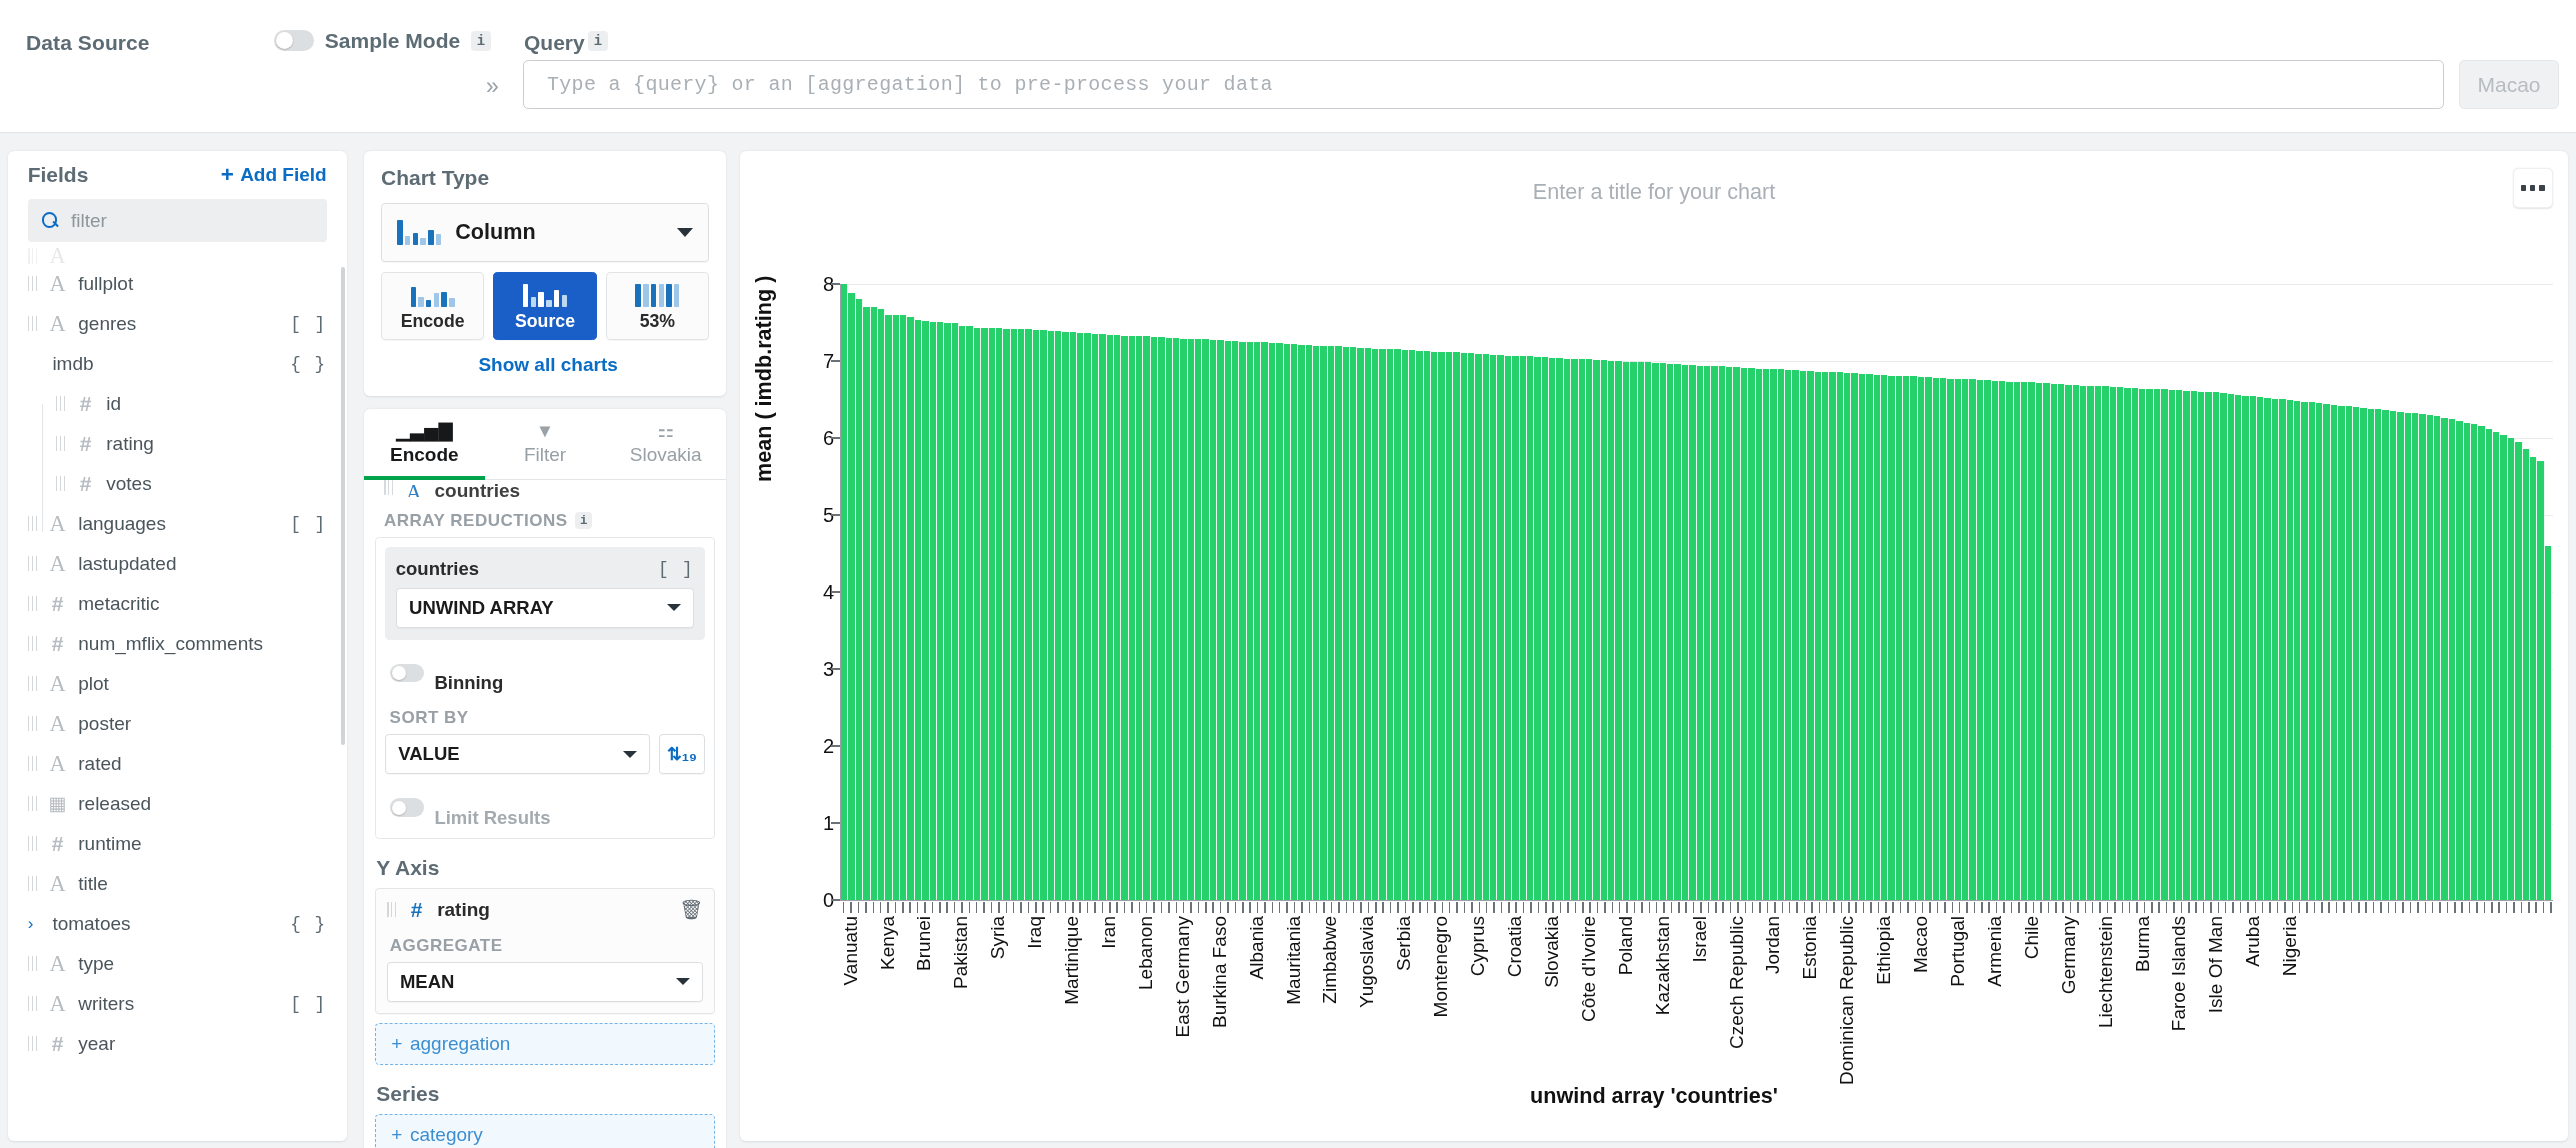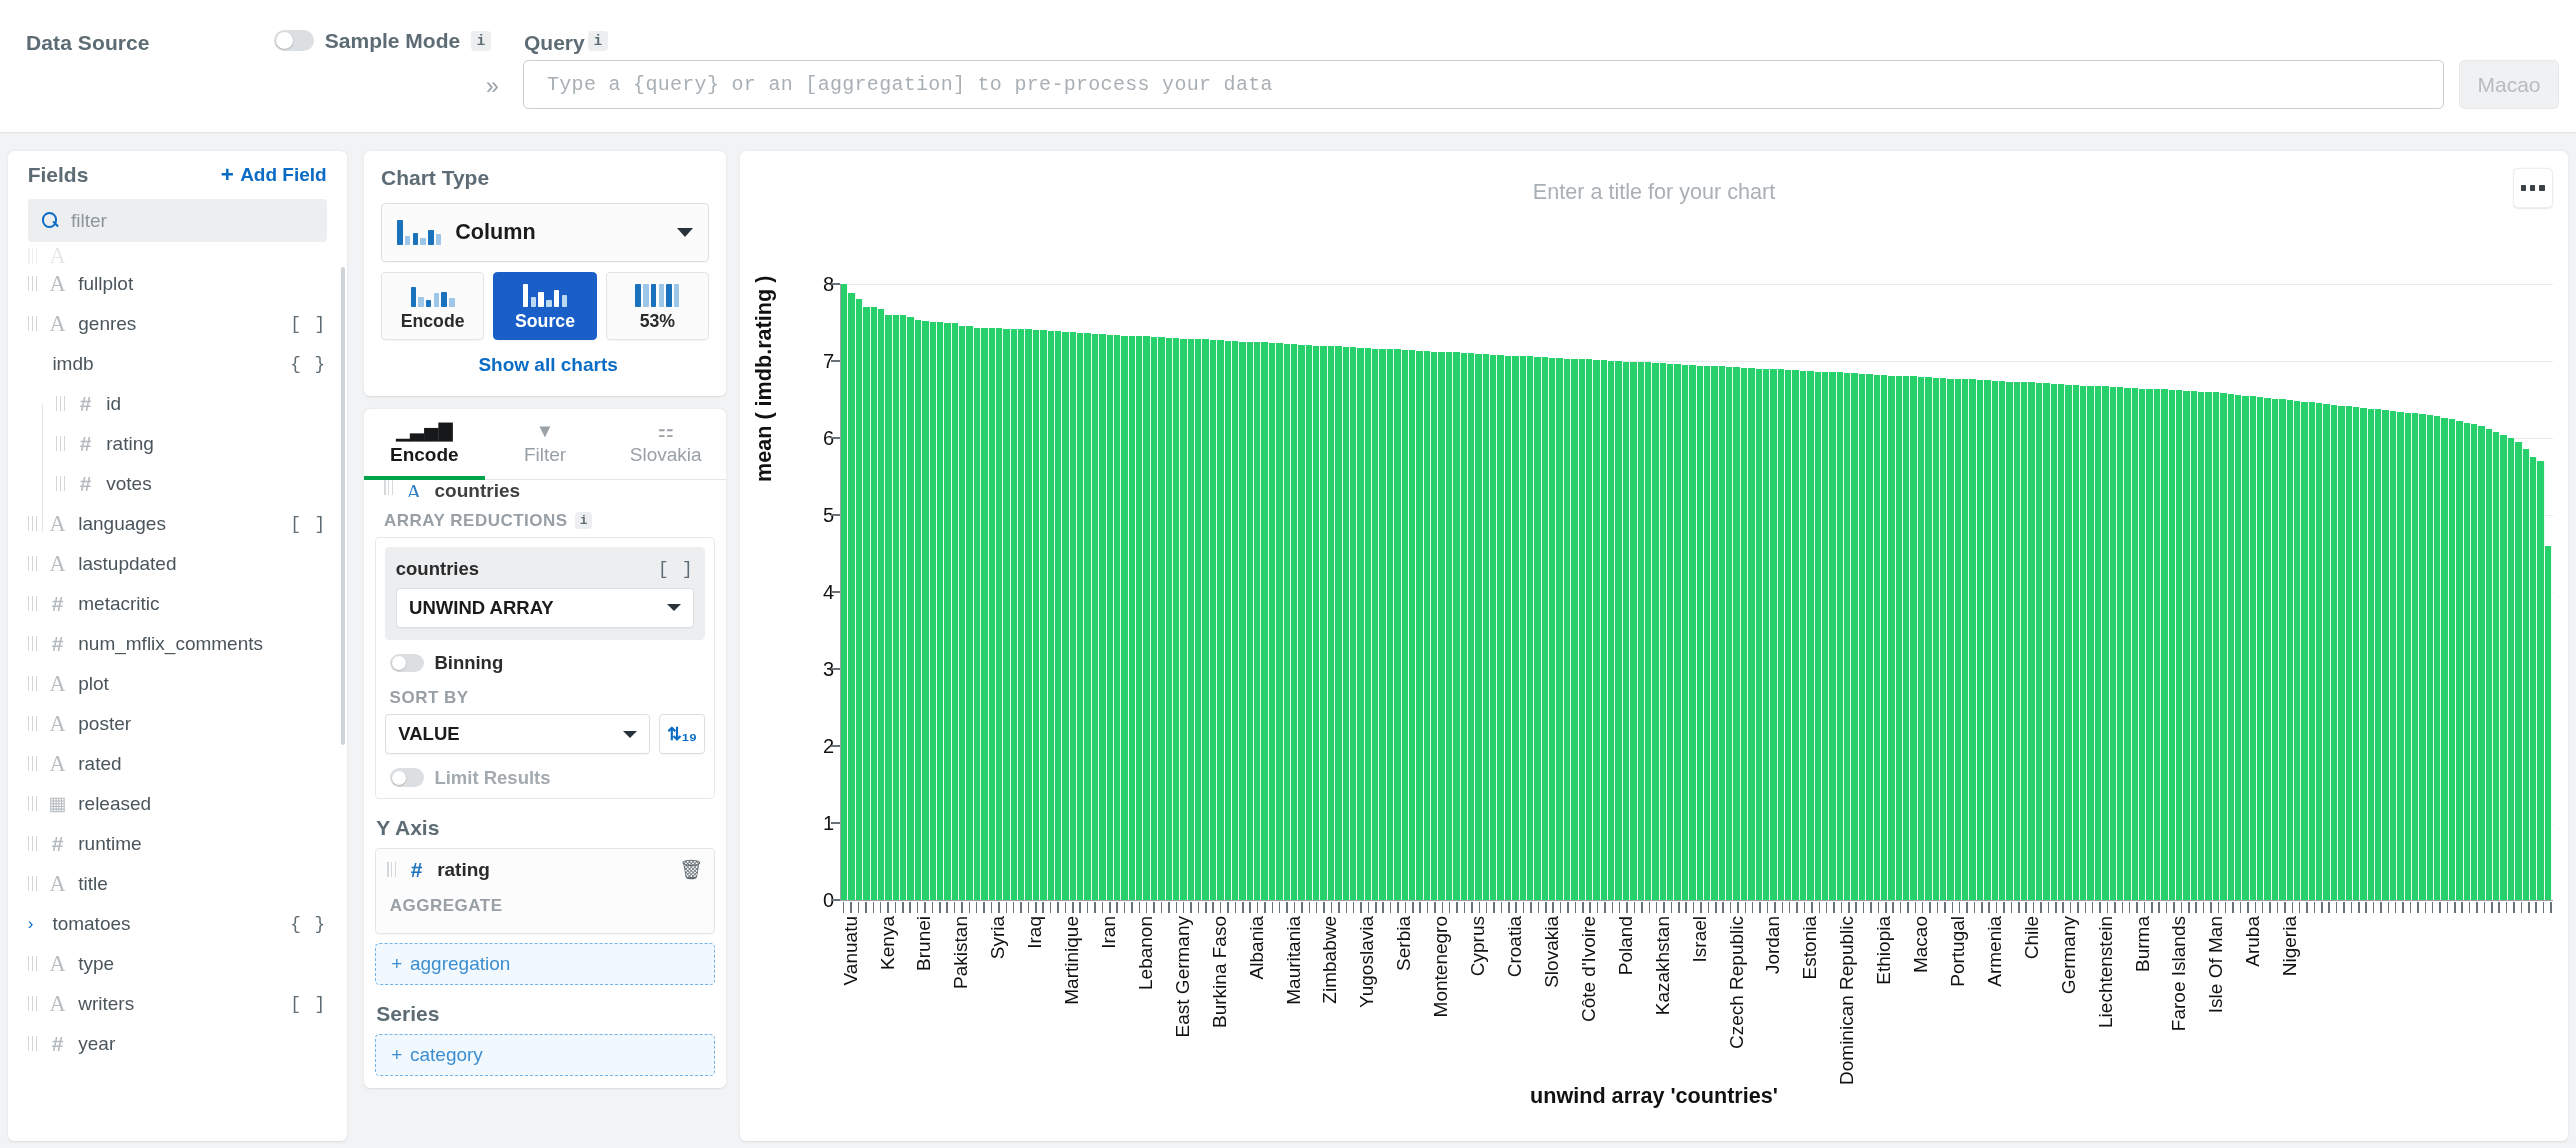--- a/index.html
+++ b/index.html
@@ -162,21 +162,21 @@
   .reduction-name { font-size: 18.5px; color: #2b2b2b; font-weight: 700; }
   .select-white {
     height: 40px; background: #fff; border: 0.8px solid #dcdfe2; border-radius: 3.9px;
     display: flex; align-items: center; padding: 0 12.3px; box-shadow: 0 0.8px 0.8px rgba(0,0,0,.04);
   }
   .select-white .txt { flex: 1; font-size: 18.5px; color: #1b1b1b; font-weight: 700; }
   .caret.sm { border-left-width: 7px; border-right-width: 7px; border-top-width: 7.7px; }
   .toggle-row { display: flex; align-items: center; gap: 10.8px; margin: 12.3px 0 0 4.6px; }
   .toggle.sm { width: 34px; height: 18.5px; border-radius: 9.2px; }
   .toggle.sm::after { width: 14px; height: 14px; }
-  .toggle-label { font-size: 18.5px; color: #2b2b2b; font-weight: 700; }
+  .toggle-label { font-size: 18.5px; color: #2b2b2b; font-weight: 700; margin-top: 20px; }
   .toggle-label.muted { color: #a3abb0; }
   .sortby-row { display: flex; gap: 9.2px; align-items: stretch; }
   .sortby-row .select-white { flex: 1; }
   .sort-dir-btn {
     width: 46px; border: 0.8px solid #dcdfe2; border-radius: 3.9px; background: #fff;
     display: flex; align-items: center; justify-content: center;
     font-size: 17.7px; color: #0a6cc4; font-weight: 700;
     box-shadow: 0 0.8px 0.8px rgba(0,0,0,.04);
   }
   .enc-inner { border: 0.8px solid #e5e7e9; border-radius: 4.6px; padding: 9.2px; background: #fff; }
@@ -515,20 +515,24 @@
 
         <div class="block-title">Y Axis</div>
         <div class="yaxis-box">
           <div class="yaxis-head">
             <span class="grip"></span>
             <span class="type-ico hash">#</span>
             <span class="field-name">rating</span>
             <span class="trash">🗑</span>
           </div>
           <div class="section-label" style="margin-left:3.1px">AGGREGATE</div>
+          <div class="select-white">
+            <span class="txt">MEAN</span>
+            <span class="caret sm"></span>
+          </div>
         </div>
 
         <div class="add-dashed">
           <span>+</span>
           <span>aggregation</span>
         </div>
 
         <div class="block-title">Series</div>
         <div class="add-dashed" style="margin-top:0">
           <span>+</span>

